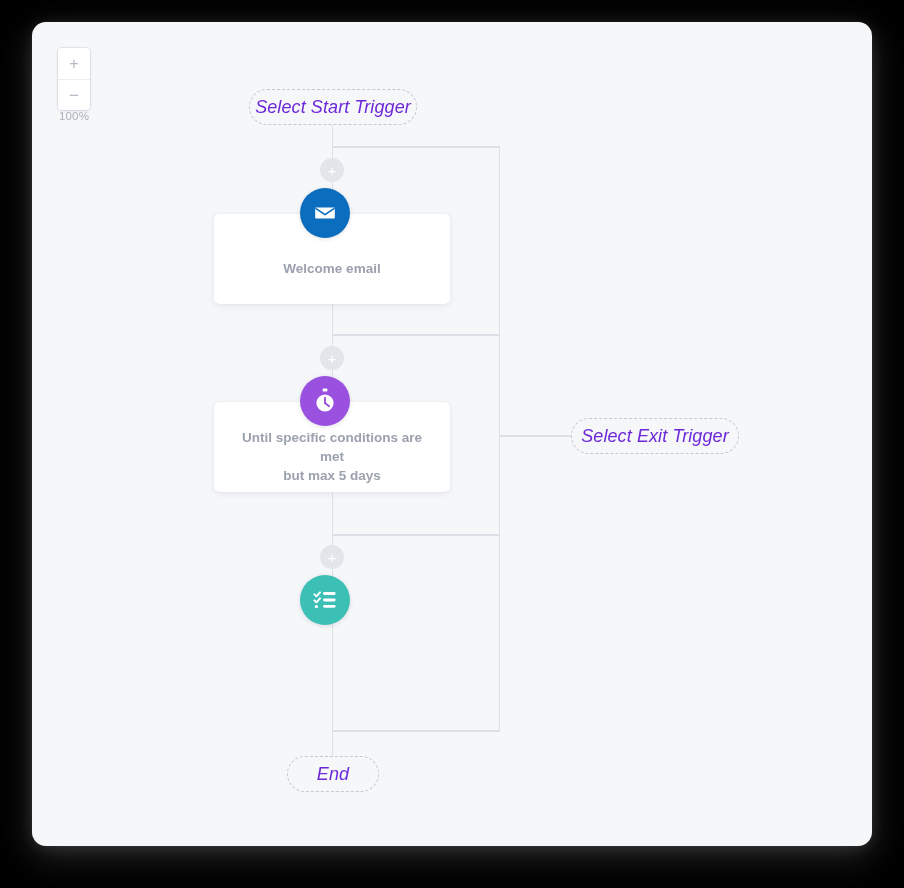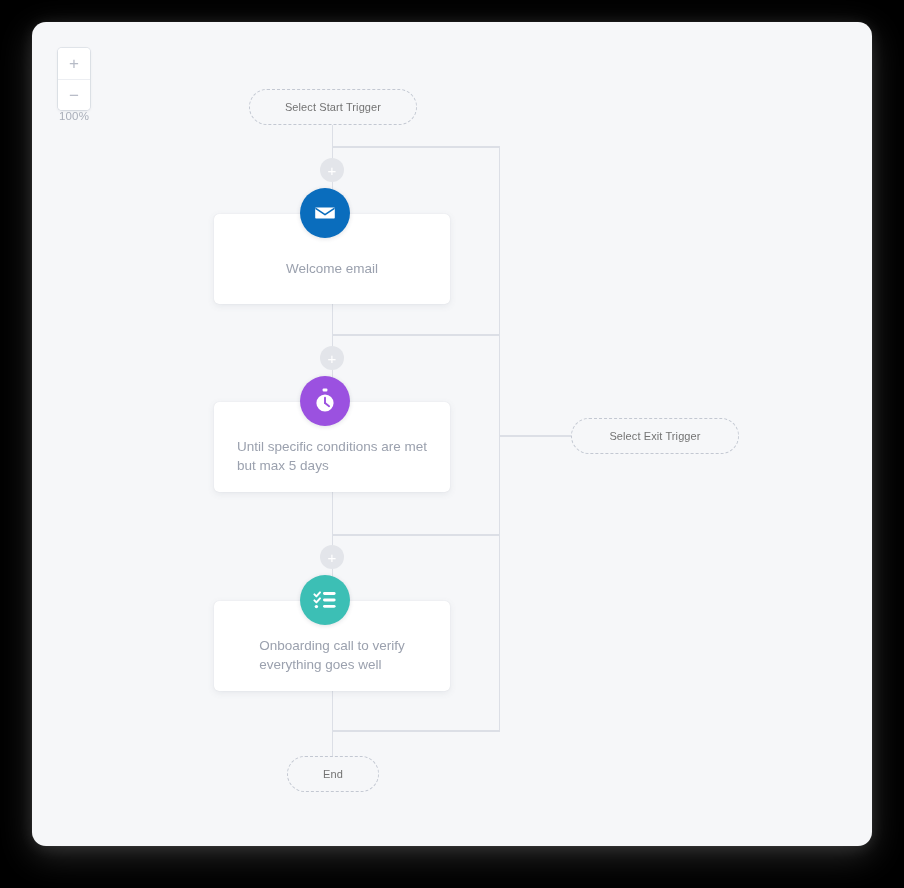--- a/index.html
+++ b/index.html
@@ -88,25 +88,26 @@
   
   .pill-node {
     position: absolute;
     height: 36px;
     border: 1px dashed #c3c8d2;
     border-radius: 18px;
     background: #f6f7f9;
     display: flex;
     align-items: center;
     justify-content: center;
-    font-size: 11px;
-    color: #737373;
+    font-size: 18px;
+    color: #6d28d9;
     letter-spacing: 0.1px;
     cursor: pointer;
     z-index: 20;
+    font-style: italic;
   }
   #node-start-trigger { left: 217px; top: 67px; width: 168px; }
   #node-exit-trigger  { left: 539px; top: 396px; width: 168px; }
   #node-end           { left: 255px; top: 734px; width: 92px;  }
 
   
   .add-button {
     position: absolute;
     width: 24px;
     height: 24px;
@@ -138,27 +139,28 @@
     align-items: center;
     justify-content: center;
     cursor: pointer;
     z-index: 15;
   }
   #step-card-email    { top: 192px; height: 90px; }
   #step-card-wait     { top: 380px; height: 90px; }
   #step-card-task     { top: 579px; height: 90px; }
 
   .step-label {
-    text-align: left;
+    text-align: center;
     font-size: 13.5px;
     line-height: 19px;
     color: #9ba1ae;
     padding: 0 16px;
     margin-top: 18px;
     white-space: pre-line;
+    font-weight: bold;
   }
 
   
   .node-icon {
     position: absolute;
     left: 268px;
     width: 50px;
     height: 50px;
     border-radius: 50%;
     display: flex;
@@ -250,24 +252,20 @@
       </div>
       <div class="node-icon" id="icon-circle-wait">
         <svg width="24" height="26" viewBox="0 0 24 26" aria-hidden="true">
           <rect x="9.6" y="0.6" width="4.8" height="3" rx="1" fill="#ffffff"></rect>
           <circle cx="12" cy="15" r="8.6" fill="#ffffff"></circle>
           <path fill="none" stroke="#9b51e0" stroke-width="1.9" stroke-linecap="round" d="M12 15 L12 9.6"></path>
           <path fill="none" stroke="#9b51e0" stroke-width="1.9" stroke-linecap="round" d="M12 15 L16.1 18.2"></path>
         </svg>
       </div>
 
-      <div class="step-card" id="step-card-task">
-        <div class="step-label">Onboarding call to verify
-everything goes well</div>
-      </div>
       <div class="node-icon" id="icon-circle-task">
         <svg width="26" height="24" viewBox="0 0 26 24" aria-hidden="true">
           <g fill="none" stroke="#ffffff" stroke-width="2" stroke-linecap="round" stroke-linejoin="round">
             <path d="M2.4 6.4l2 2 3.6-4"></path>
             <path d="M2.4 12.4l2 2 3.6-4"></path>
           </g>
           <circle cx="4.4" cy="18.6" r="1.7" fill="#ffffff"></circle>
           <g fill="#ffffff">
             <rect x="11" y="4.1" width="12.6" height="2.9" rx="1.45"></rect>
             <rect x="11" y="10.5" width="12.6" height="2.9" rx="1.45"></rect>

